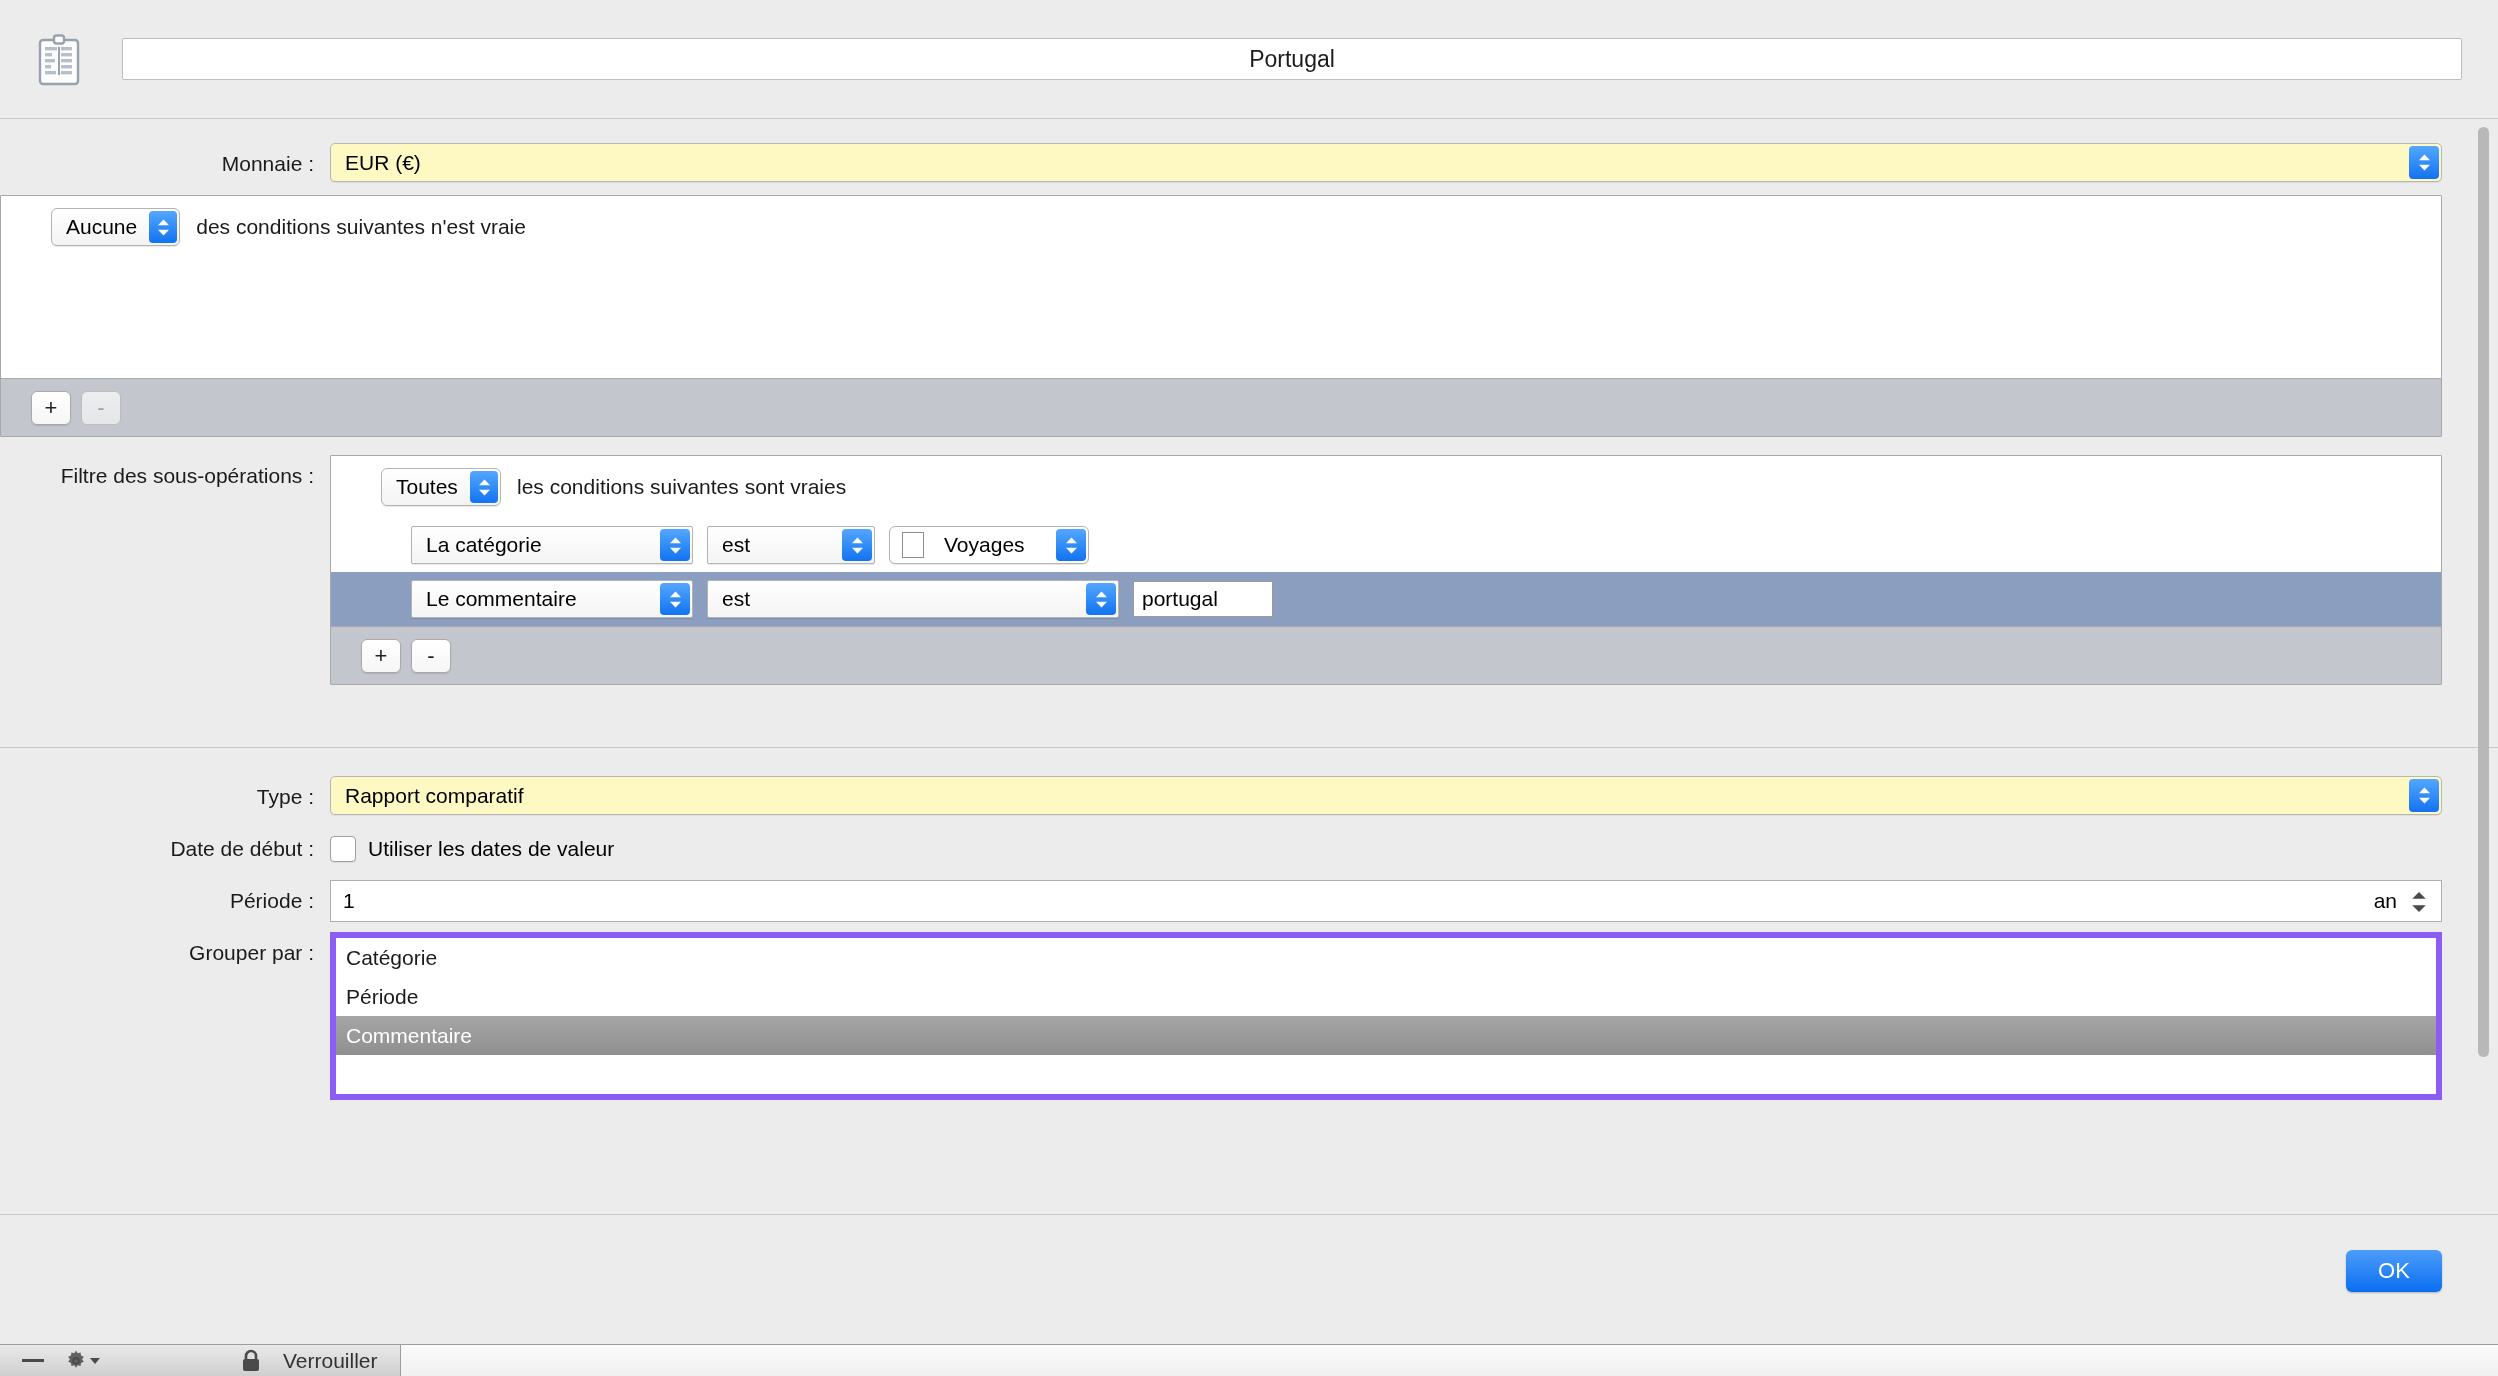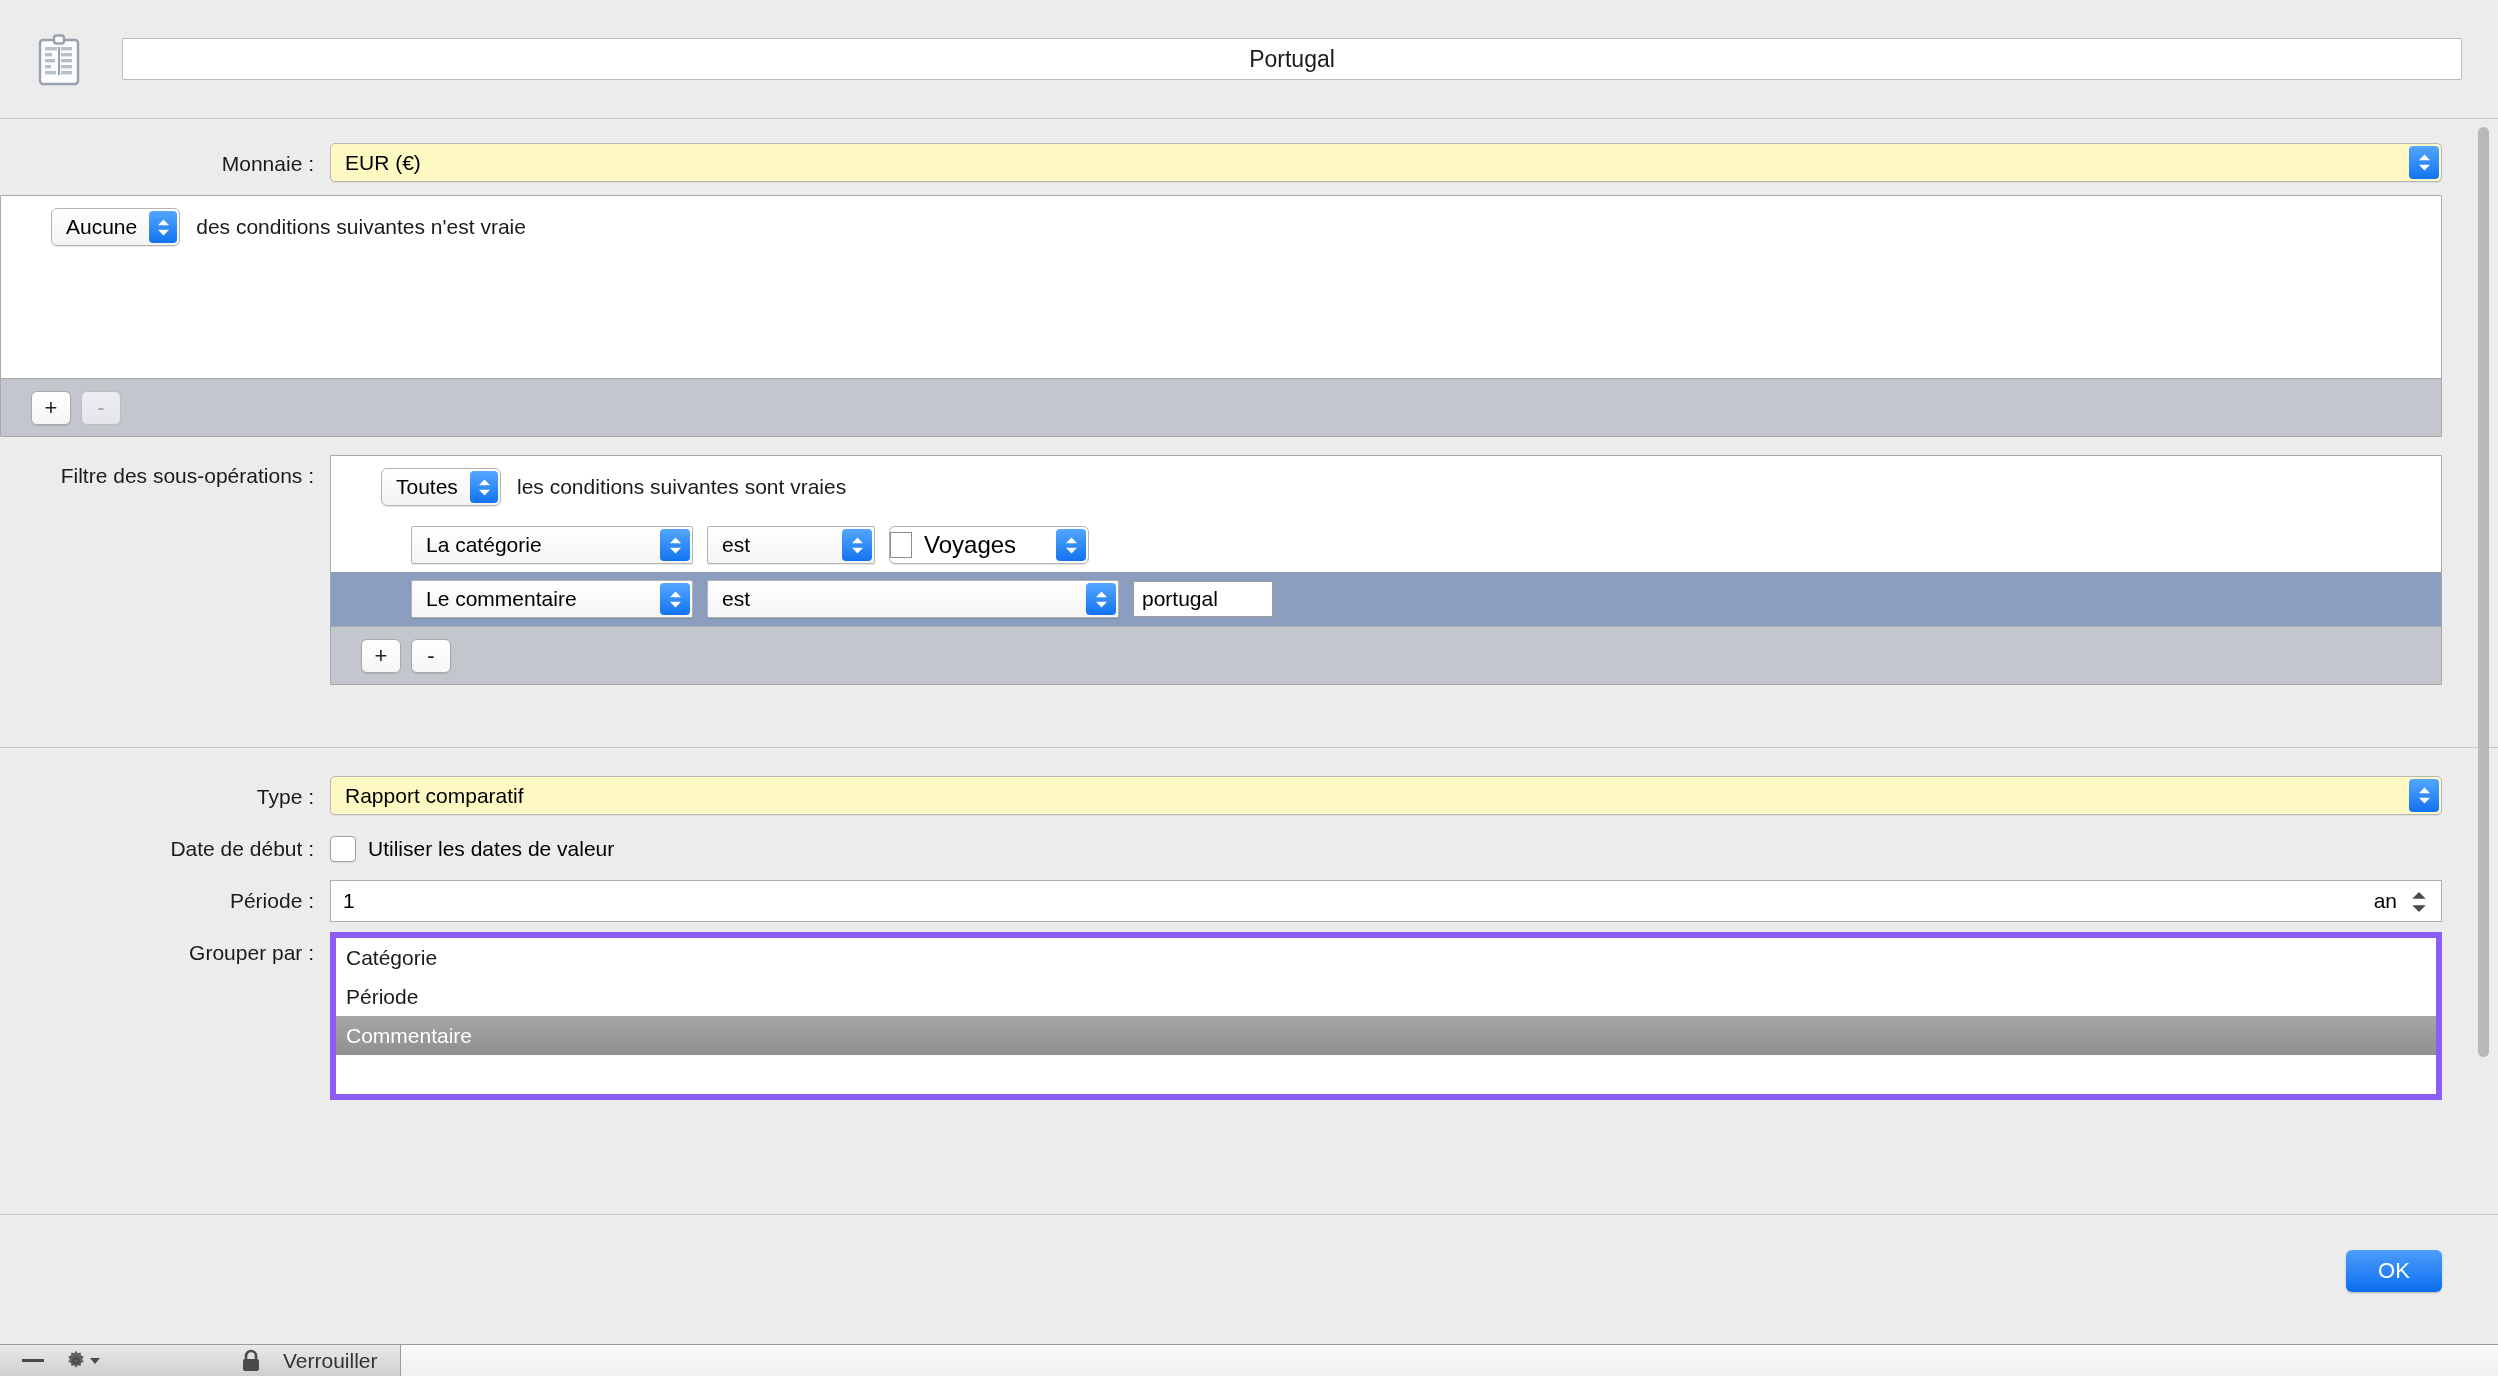--- a/index.html
+++ b/index.html
@@ -163,23 +163,23 @@
   }
   .w-cat { width: 282px; }
   .w-op  { width: 168px; }
   .w-op-wide { width: 412px; }
 
   .cond-value-combo {
     height: 38px; width: 200px;
     background: #fff;
     border: 1px solid #b4b4b4;
     border-radius: 6px;
-    display: flex; align-items: center; gap: 12px;
-    font-size: 24px;
-    padding-left: 0;
+    display: flex; align-items: center; gap: 20px;
+    font-size: 21px;
+    padding-left: 12px;
     position: relative;
     box-shadow: 0 1px 1px rgba(0,0,0,0.10);
   }
   .cat-swatch {
     width: 22px; height: 26px;
     border: 1px solid #8e8e8e;
     background: #fff;
     flex: 0 0 22px;
   }
   .text-input-sm {

